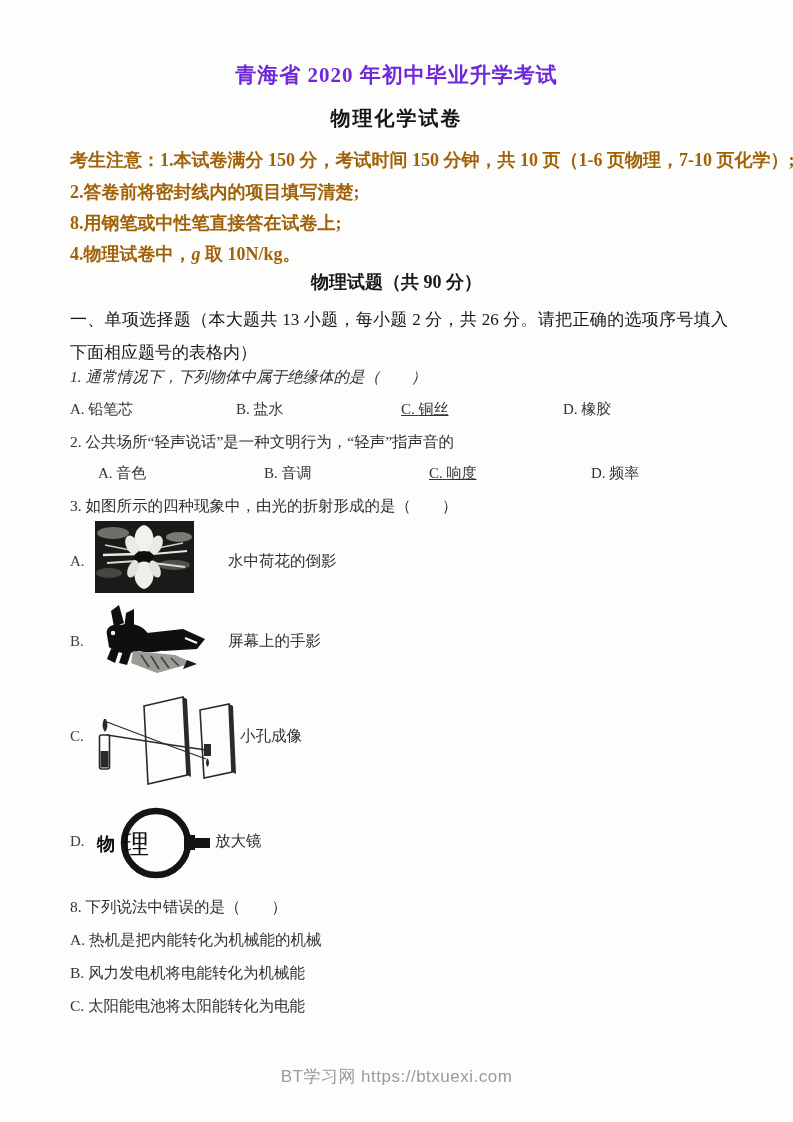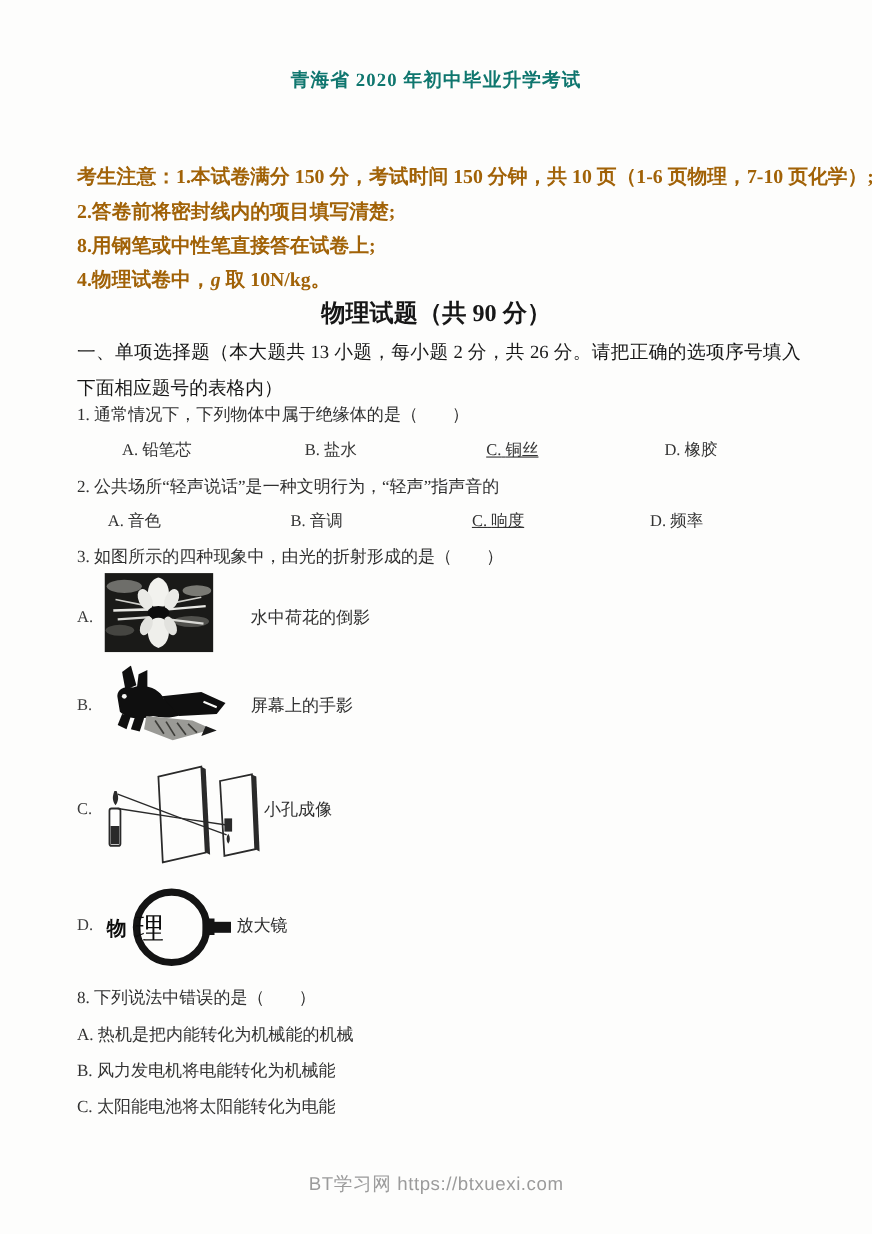--- a/index.html
+++ b/index.html
@@ -4,47 +4,48 @@
 <style>
   html,body { margin:0; padding:0; background:#ffffff; }
   .page {
     position:relative; width:793px; height:1122px;
     background:#fdfdfc; overflow:hidden;
     font-family:"Liberation Serif","DejaVu Serif",serif;
     color:#2e2e2e;
   }
   .abs { position:absolute; }
   .center { left:0; right:0; text-align:center; }
-  .title1 { top:61px; font-size:17px; font-weight:bold; color:#0f766e; letter-spacing:1px; }
+  .title1 { top:61px; font-size:21px; font-weight:bold; color:#6d28d9; letter-spacing:1px; }
   .title2 { top:105px; font-size:20px; font-weight:bold; color:#151515; letter-spacing:2px; }
   .notice { left:70px; font-size:18px; font-weight:bold; color:#a16207; white-space:nowrap; }
   .n1 { top:148px; } .n2 { top:180px; } .n3 { top:211px; } .n4 { top:242px; }
   .n4 i { font-family:"Liberation Serif",serif; font-weight:bold; }
-  .sec-title { top:270px; font-size:22px; font-weight:bold; color:#171717; }
+  .sec-title { top:270px; font-size:18px; font-weight:bold; color:#171717; }
   .part-heading { top:303px; left:70px; width:658px; font-size:17px; font-weight:normal;
                   color:#171717; line-height:33px; text-align:justify; }
   .stem { left:70px; font-size:15.5px; color:#2f2f2f; white-space:nowrap; }
-  .q1 { top:367px; } .q2 { top:432px; } .q3 { top:496px; } .q4 { top:897px; }
+  .q1 { top:367px;font-style:italic; } .q2 { top:432px; } .q3 { top:496px; } .q4 { top:897px; }
   .opt { font-size:15px; color:#333333; white-space:nowrap; }
   .oc1 { left:70px; } .oc2 { left:236px; } .oc3 { left:401px;text-decoration:underline; } .oc4 { left:563px; }
-  .r1 { top:400px;margin-left:41px; } .r2 { top:464px;margin-left:28px; }
+  .r1 { top:400px; } .r2 { top:464px;margin-left:28px; }
   .fig-letter { left:70px; font-size:15px; color:#3d3d3d; }
   .fig-caption { font-size:15.5px; color:#2f2f2f; white-space:nowrap; }
   .q4opt { left:70px; font-size:15.5px; color:#333333; white-space:nowrap; }
   .q4a { top:930px; } .q4b { top:963px; } .q4c { top:996px; }
   .footer { top:1065px; font-family:"Liberation Sans","DejaVu Sans",sans-serif;
             font-size:17px; color:#9b9b9b; letter-spacing:0.5px; }
   svg { display:block; }
 </style>
 </head>
 <body>
 
 <div class="page">
 
   <div class="abs center title1">青海省 2020 年初中毕业升学考试</div>
+  <div class="abs center title2">物理化学试卷</div>
 
   <div class="abs notice n1">考生注意：1.本试卷满分 150 分，考试时间 150 分钟，共 10 页（1-6 页物理，7-10 页化学）;</div>
   <div class="abs notice n2">2.答卷前将密封线内的项目填写清楚;</div>
   <div class="abs notice n3">8.用钢笔或中性笔直接答在试卷上;</div>
   <div class="abs notice n4"><span>4.物理试卷中，</span><i>g</i><span> 取 10N/kg。</span></div>
 
   <div class="abs center sec-title">物理试题（共 90 分）</div>
   <div class="abs part-heading">一、单项选择题（本大题共 13 小题，每小题 2 分，共 26 分。请把正确的选项序号填入下面相应题号的表格内）</div>
 
   <div class="abs stem q1">1. 通常情况下，下列物体中属于绝缘体的是（　　）</div>

